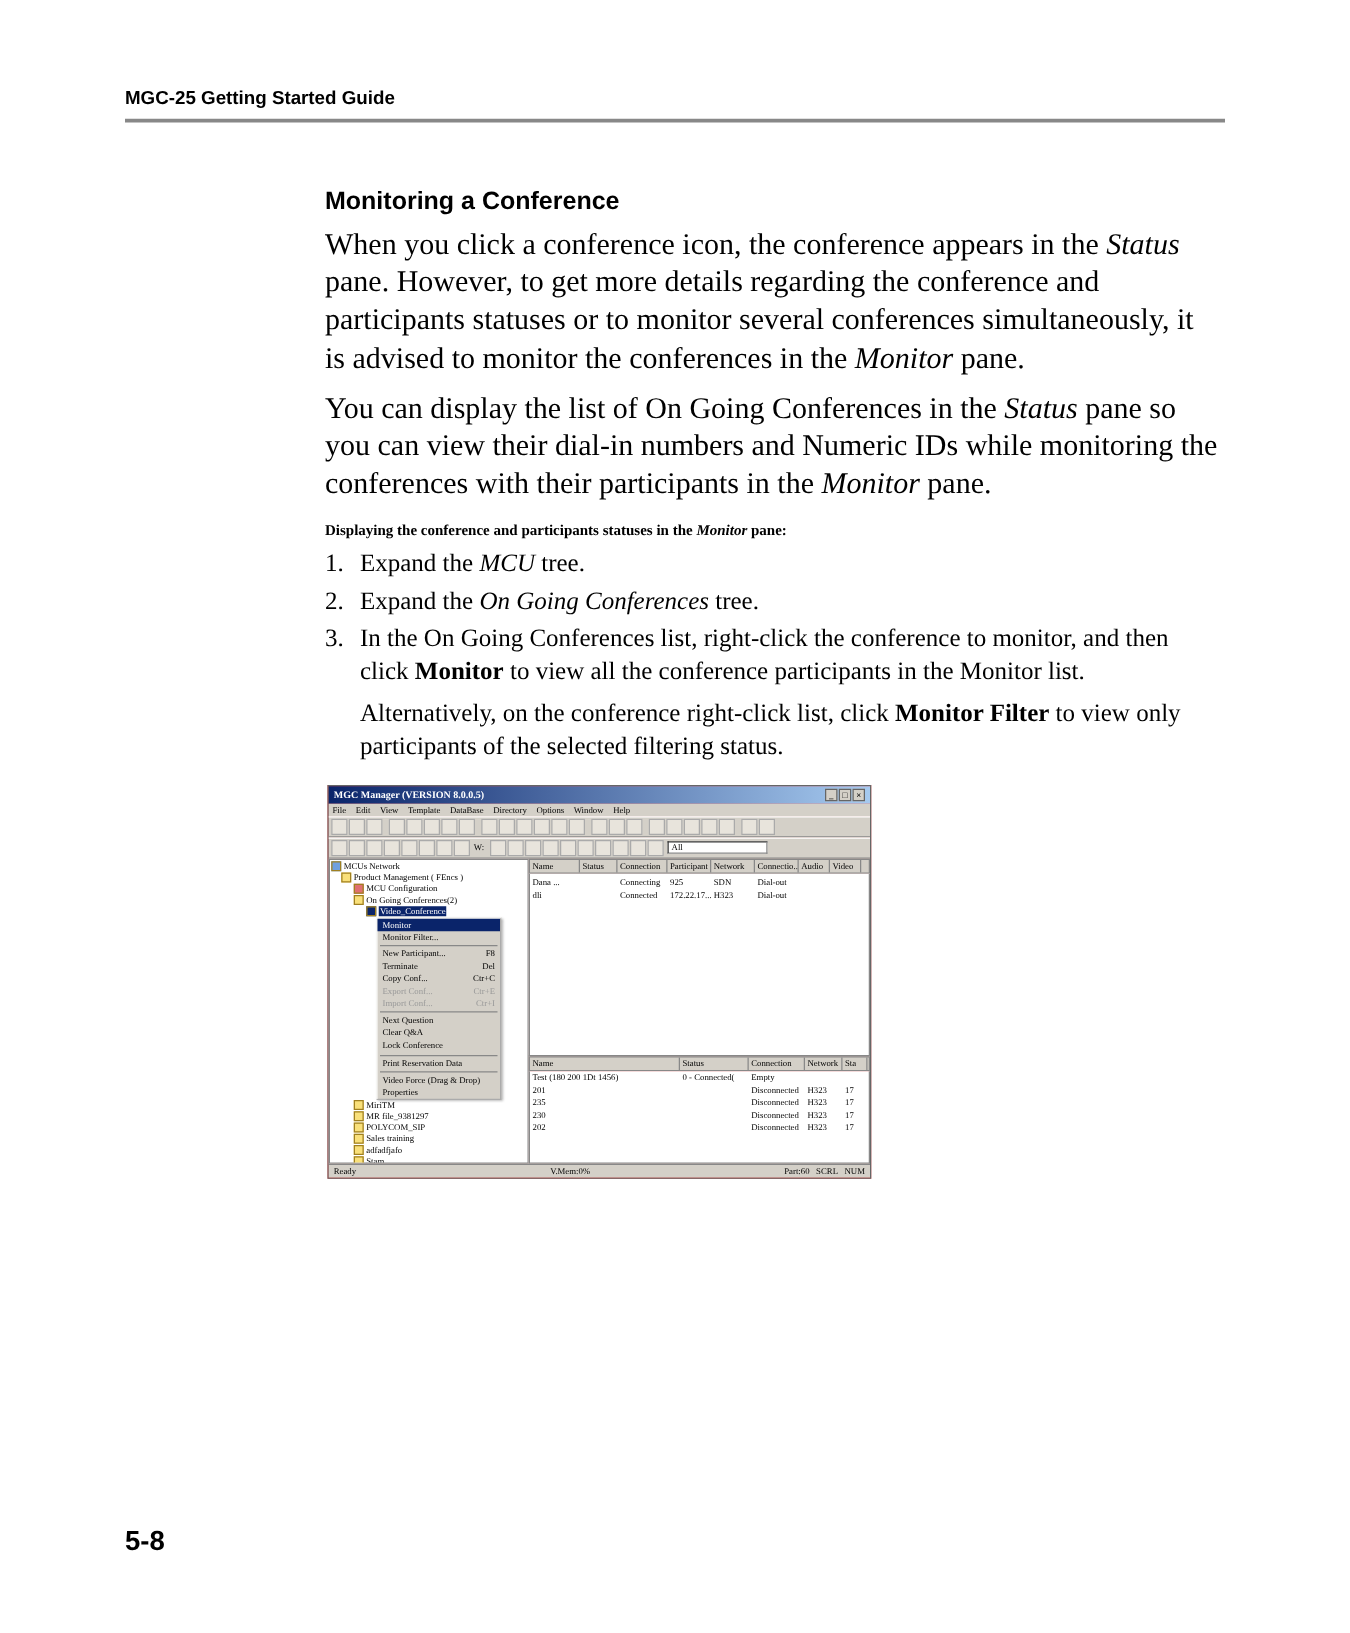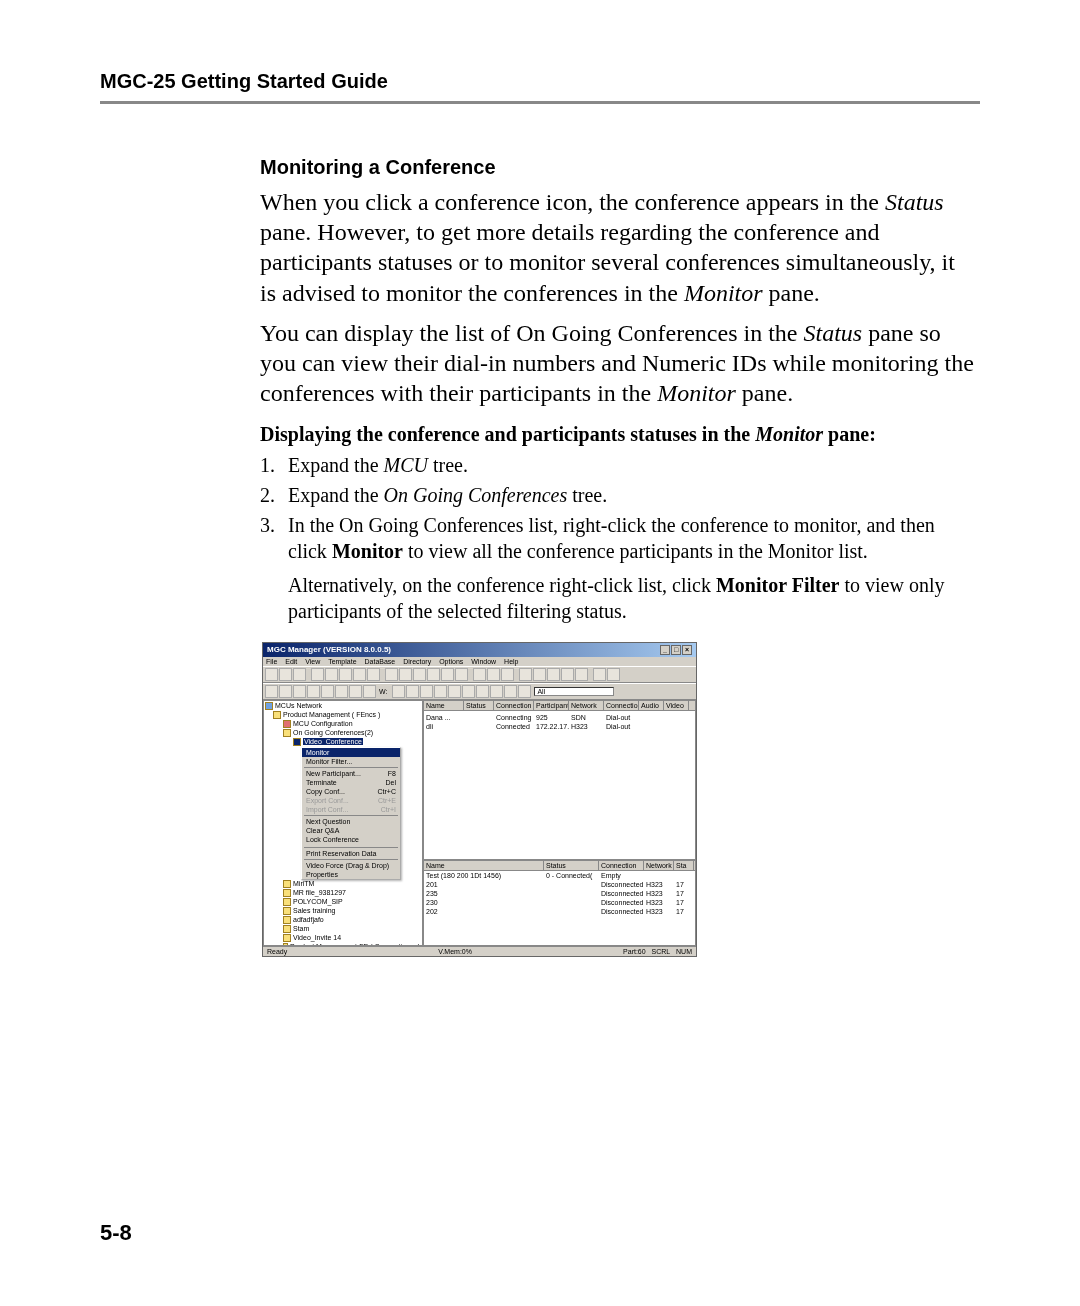--- a/index.html
+++ b/index.html
@@ -7,21 +7,21 @@
       font-family: 'Times New Roman', Times, serif;
       background: #fff;
       width: 1080px;
       height: 1306px;
       position: relative;
       padding: 70px 100px 60px 100px;
     }
     .header-title {
       font-family: Arial, Helvetica, sans-serif;
       font-weight: bold;
-      font-size: 20px;
+      font-size: 15px;
     }
     .header-rule {
       border-top: 3px solid #888;
       margin-top: 8px;
       margin-bottom: 52px;
     }
     .content {
       margin-left: 160px;
       margin-right: 5px;
     }
@@ -52,21 +52,21 @@
       border-bottom: 2px solid #666;
       padding: 8px 6px 8px 6px;
       font-family: Arial, Helvetica, sans-serif;
       font-size: 16.5px;
       line-height: 1.3;
       flex: 1;
     }
     .note-box .italic { font-style: italic; }
     .bold-line {
       font-weight: bold;
-      font-size: 20px;
+      font-size: 12px;
       margin-top: 14px;
       margin-bottom: 6px;
     }
     .bold-line .italic { font-style: italic; }
     ol.steps {
       list-style: none;
       font-size: 20px;
       line-height: 1.3;
     }
     ol.steps li {
@@ -96,21 +96,21 @@
     .page-num {
       position: absolute;
       bottom: 60px;
       left: 100px;
       font-family: Arial, Helvetica, sans-serif;
       font-weight: bold;
       font-size: 22px;
     }
     
     .mgcwin {
-      font-family: Liberation Sans, sans-serif;
+      font-family: Liberation Serif, serif;
       font-size: 7px;
       border: 1px solid #666;
       background: #ef4444;
       width: 435px;
       height: 315px;
       display: flex;
       flex-direction: column;
     }
     .titlebar {
       background: linear-gradient(to right,#0a246a,#a6caf0);

